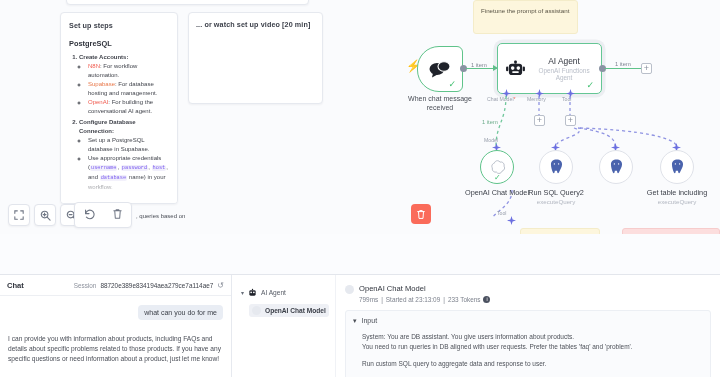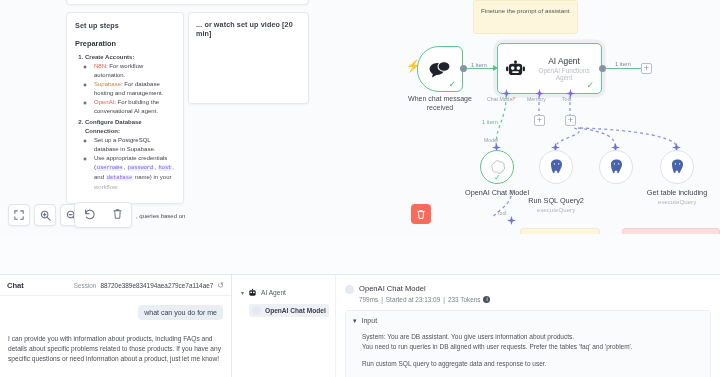--- a/index.html
+++ b/index.html
@@ -26,25 +26,25 @@
     position: absolute;
     background: #ffffff;
     border: 1px solid #e6e9ef;
     border-radius: 4px;
     box-shadow: 0 1px 2px rgba(30,40,60,.05);
   }
   .sticky-partial-top {
     left: 66px; top: -24px; width: 243px; height: 29px;
   }
   .note-setup {
-    left: 66px; top: 12px; width: 118px; height: 192px;
+    left: 60px; top: 12px; width: 118px; height: 192px;
     padding: 8px 8px 0 8px; overflow: hidden;
   }
   .note-video {
-    left: 188px; top: 12px; width: 121px; height: 92px;
+    left: 188px; top: 12px; width: 135px; height: 92px;
     padding: 7px 7px 0 7px; overflow: hidden;
   }
   .note-title {
     font-size: 7.2px; font-weight: bold; color: #3b3f49; letter-spacing: .1px;
   }
   .note-h2 {
     font-size: 7.4px; font-weight: bold; color: #31343d; margin-top: 9px;
   }
   .note-h3 {
     font-size: 7px; font-weight: bold; color: #31343d; margin-top: 11px;
@@ -281,21 +281,21 @@
 <body>
 
 <div id="app">
 
   <div class="canvas">
 
     <div class="sticky sticky-partial-top"></div>
 
     <div class="sticky note-setup">
       <div class="note-title">Set up steps</div>
-      <div class="note-h2">Preparation</div>
+      <div class="note-h2">PostgreSQL</div>
       <ol class="note-ol">
         <li>
           <span>Create Accounts:</span>
           <ul class="note-ul">
             <li><span class="lnk-red">N8N</span><span>: For workflow automation.</span></li>
             <li><span class="lnk-org">Supabase</span><span>: For database hosting and management.</span></li>
             <li><span class="lnk-red">OpenAI</span><span>: For building the conversational AI agent.</span></li>
           </ul>
         </li>
         <li>
@@ -393,21 +393,21 @@
     </div>
 
     <div class="sub-port" style="left:551px;top:143px;"></div>
     <div class="tool-node" style="left:539px;top:150px;">
       <svg width="15" height="16" viewBox="0 0 24 26">
         <path d="M12 1C6.5 1 3 4 3 9c0 4 1.5 9 3 12.5.7 1.6 2 2 2.6.7.4-.9.6-2 .6-3.2 1 .3 2.5.3 3.6 0 .1 1.2.3 2.3.7 3.2.6 1.3 1.9.9 2.6-.7C17.5 18 21 13 21 9c0-5-3.5-8-9-8z" fill="#4a63ad"></path>
         <circle cx="8.6" cy="8" r="1.1" fill="#fff"></circle>
         <circle cx="15.4" cy="8" r="1.1" fill="#fff"></circle>
       </svg>
     </div>
-    <div class="tool-label" style="left:510px;top:196px;">
+    <div class="tool-label" style="left:510px;top:188px;">
       <span>Run SQL Query2</span>
       <div class="tool-sub">executeQuery</div>
     </div>
 
     <div class="sub-port" style="left:611px;top:143px;"></div>
     <div class="tool-node" style="left:599px;top:150px;">
       <svg width="15" height="16" viewBox="0 0 24 26">
         <path d="M12 1C6.5 1 3 4 3 9c0 4 1.5 9 3 12.5.7 1.6 2 2 2.6.7.4-.9.6-2 .6-3.2 1 .3 2.5.3 3.6 0 .1 1.2.3 2.3.7 3.2.6 1.3 1.9.9 2.6-.7C17.5 18 21 13 21 9c0-5-3.5-8-9-8z" fill="#4a63ad"></path>
         <circle cx="8.6" cy="8" r="1.1" fill="#fff"></circle>
         <circle cx="15.4" cy="8" r="1.1" fill="#fff"></circle>

